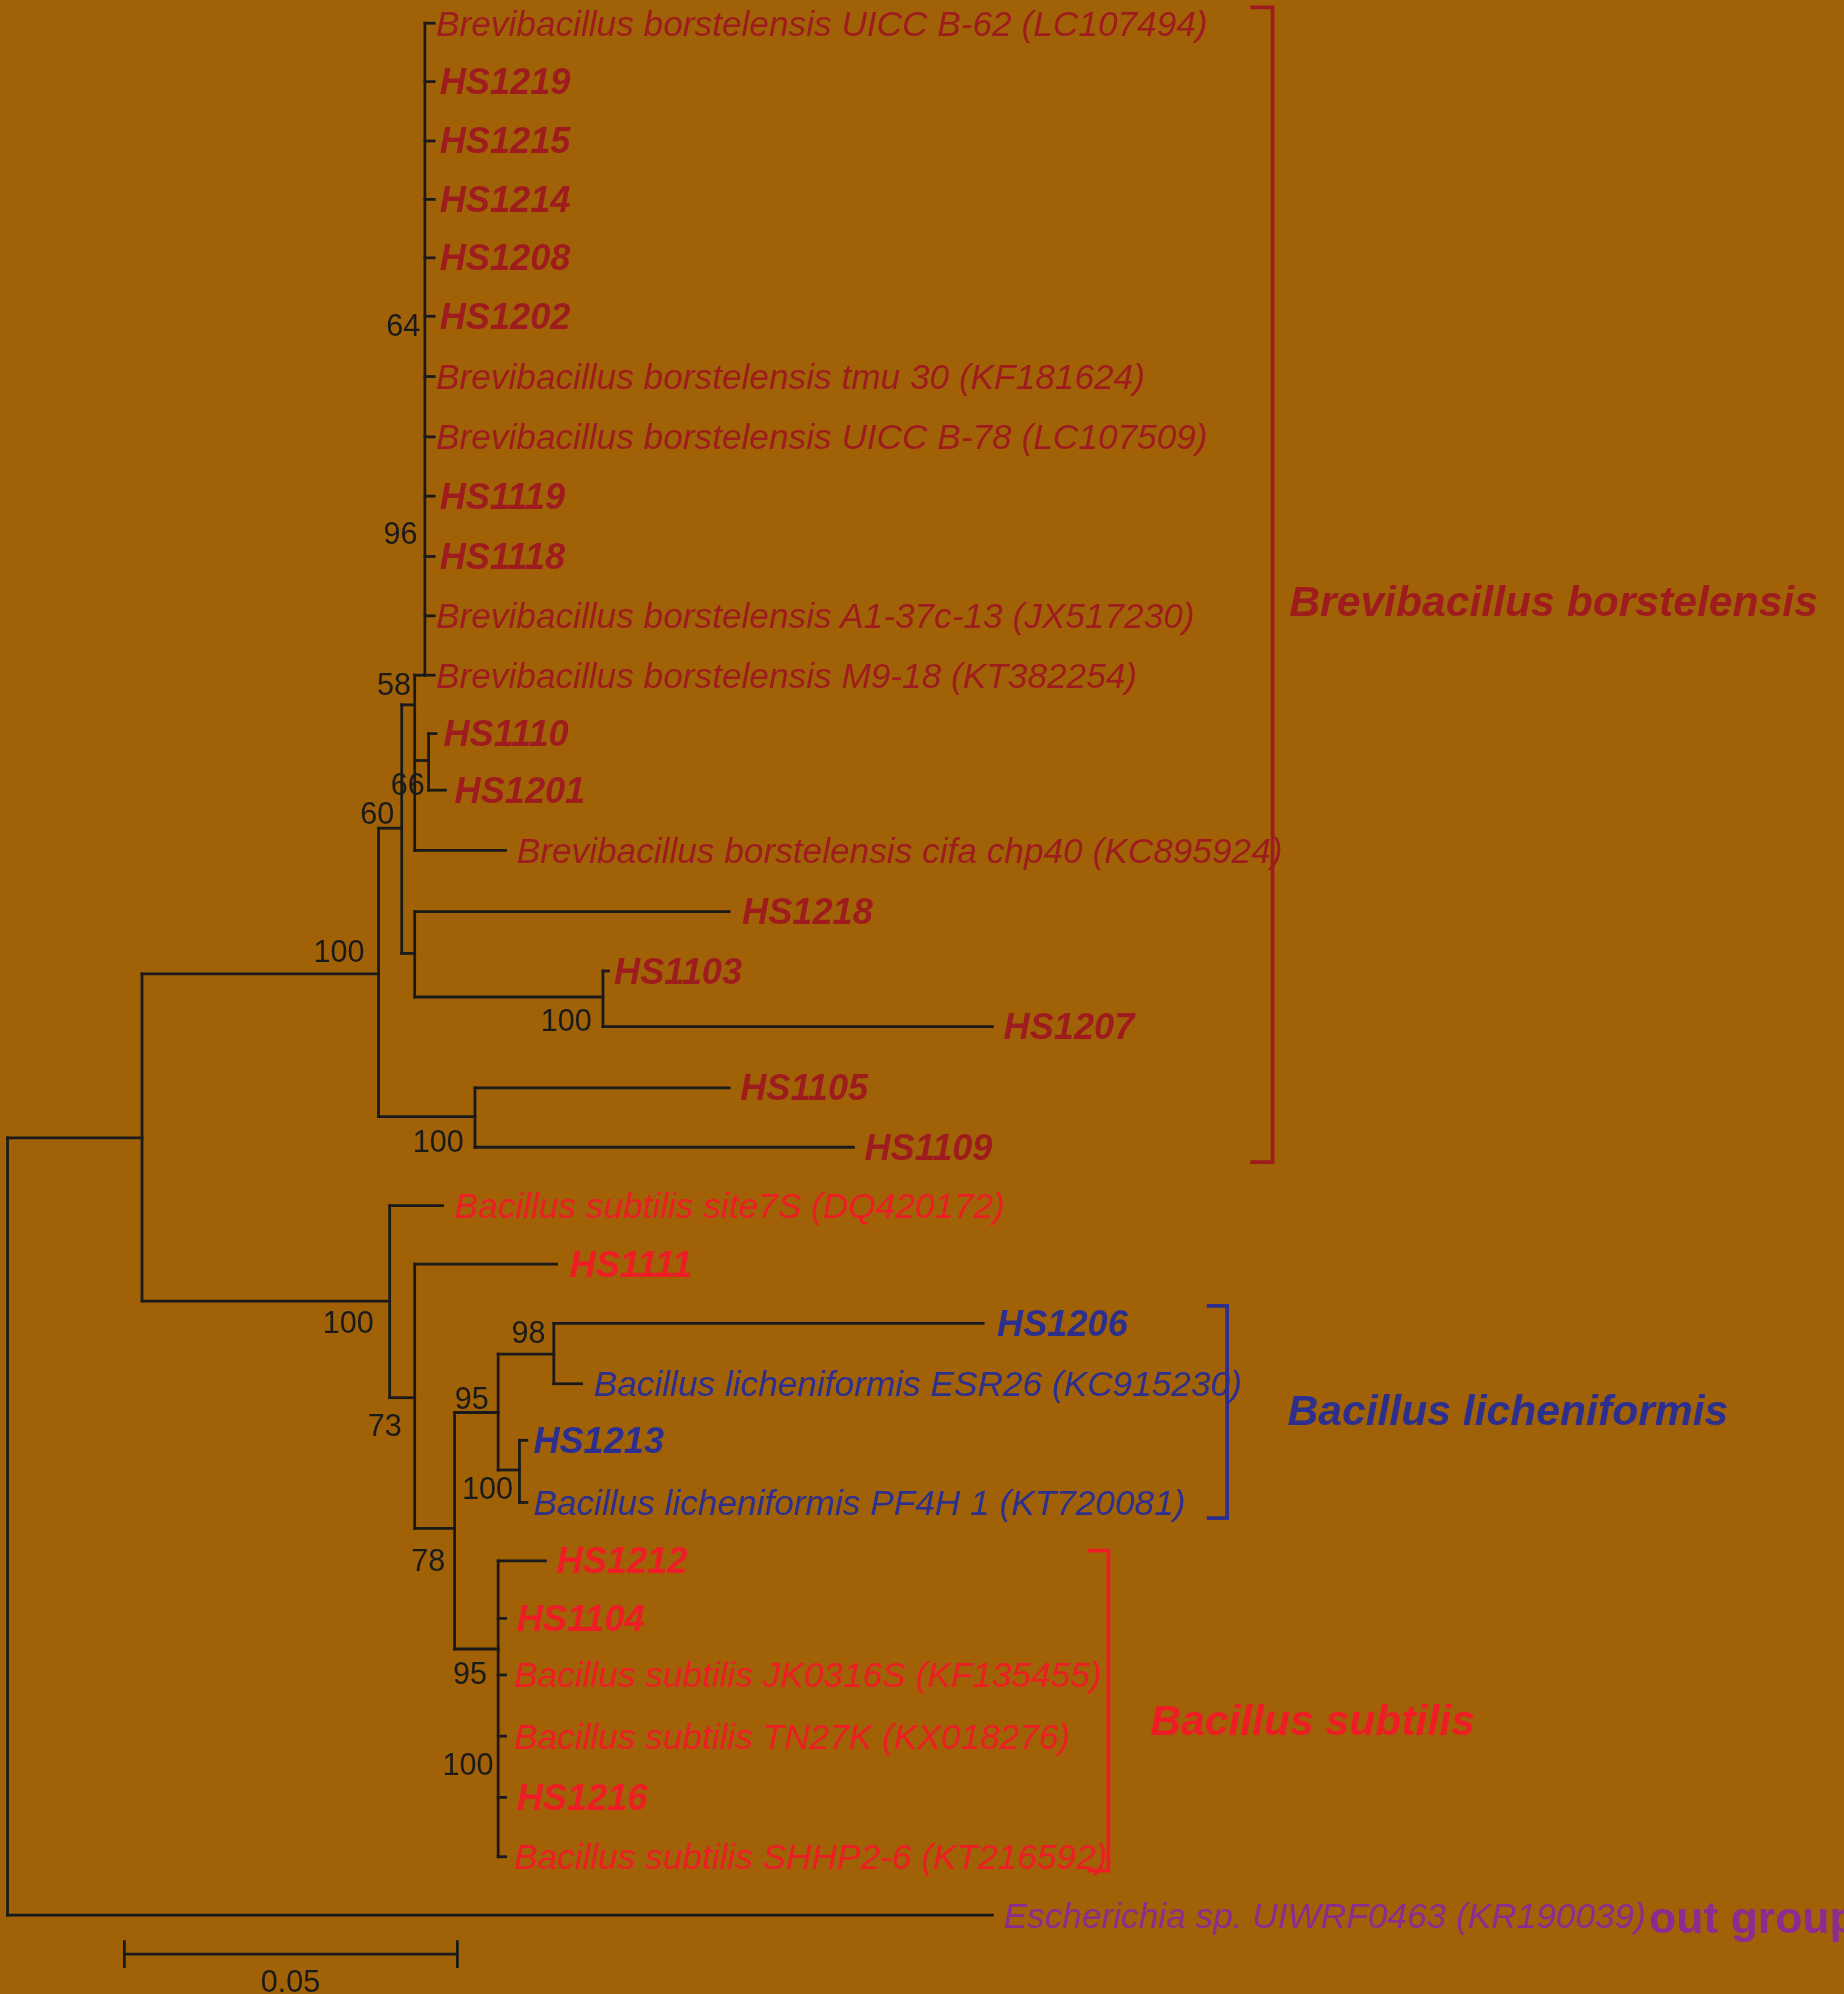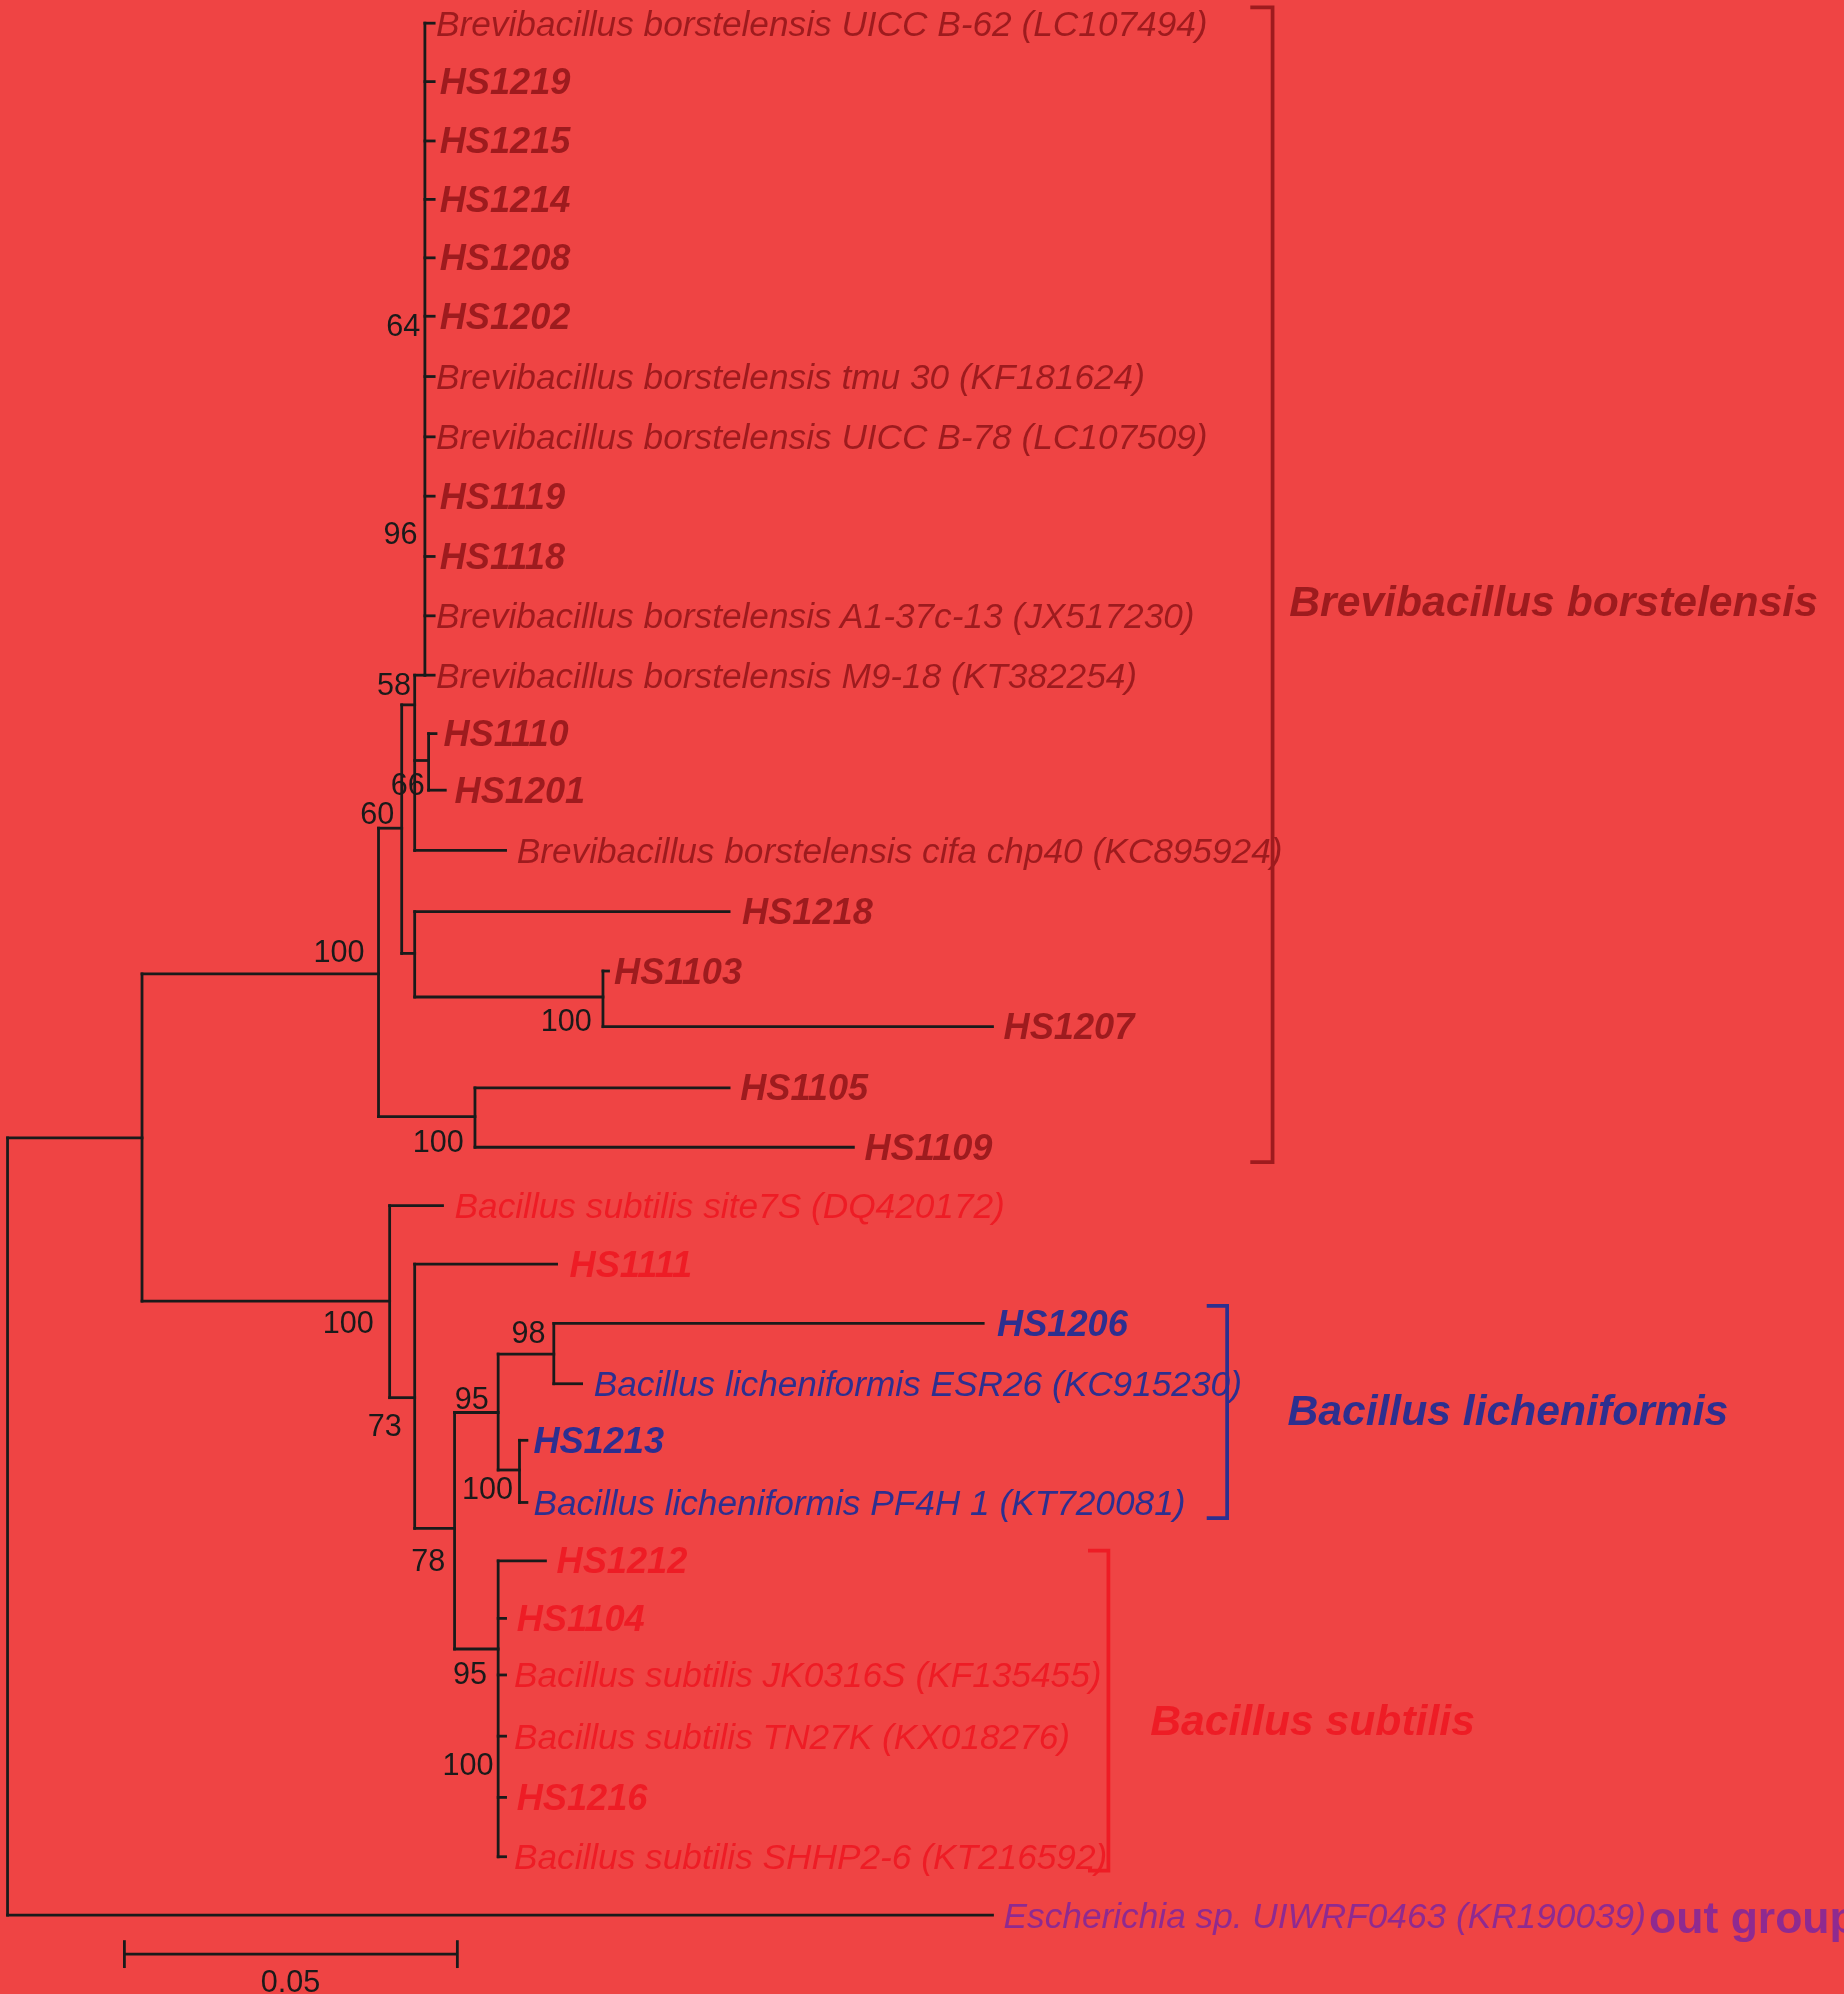--- a/index.html
+++ b/index.html
@@ -1,16 +1,16 @@
 <!DOCTYPE html>
 <html style="font-size:15px"><head>
 <meta charset="utf-8">
 <style>
   html,body{margin:0;padding:0;background:#ffffff;}
-  .stage{position:relative;width:1844px;height:1994px;background:#ef4444;overflow:hidden;}
+  .stage{position:relative;width:1844px;height:1994px;background:#a16207;overflow:hidden;}
   svg text{font-family:"Liberation Sans", sans-serif;}
   .leaf{font-style:italic;font-size:38px;}
   .leaf.bold{font-weight:bold;font-size:39px;}
   .boot{font-size:33px;fill:#1a1a1a;}
   .grp{font-style:italic;font-weight:bold;font-size:46px;}
   .outgrp{font-weight:bold;font-size:48px;}
   .scalelbl{font-size:33px;fill:#1a1a1a;}
 </style>
 </head>
 <body>

